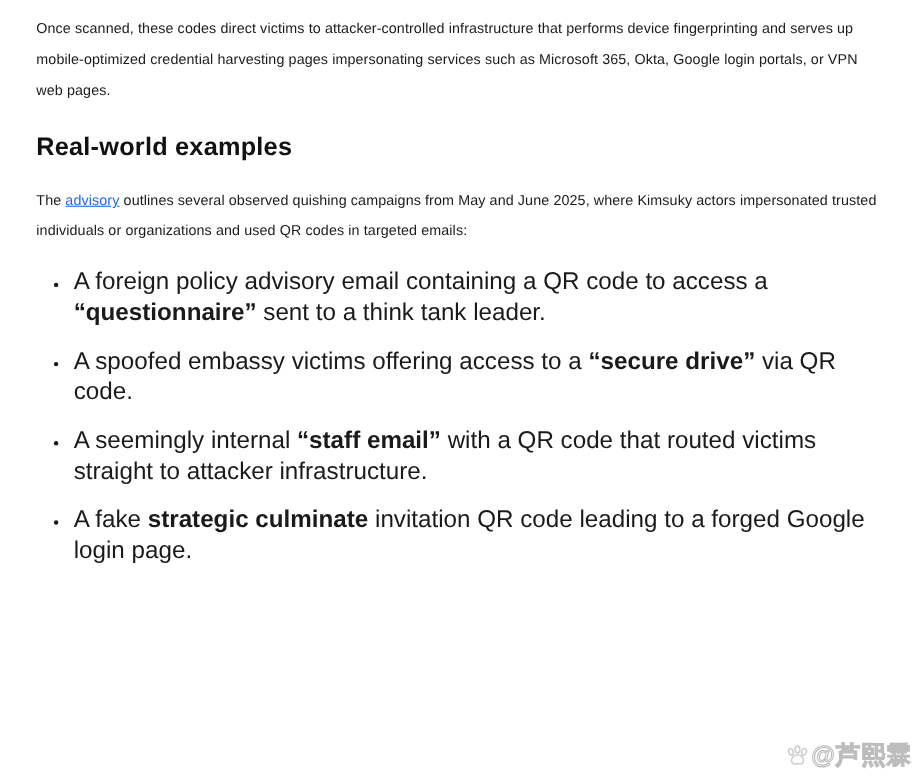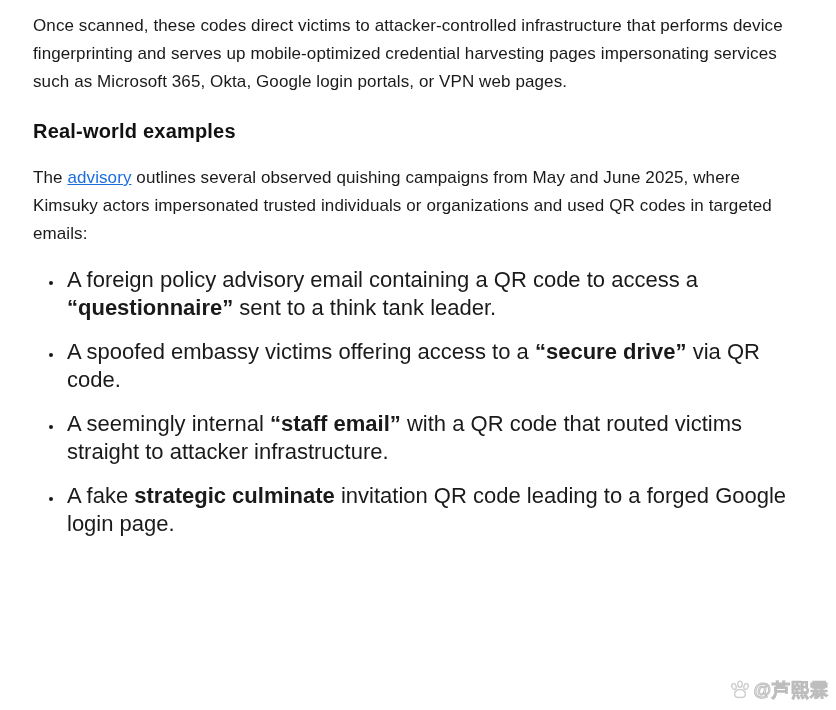--- a/index.html
+++ b/index.html
@@ -12,27 +12,27 @@
     height: 710px;
     overflow: hidden;
     position: relative;
     font-family: "Liberation Sans", sans-serif;
     color: #1a1a1a;
   }
   .article {
     padding: 12px 30px 0 33px;
   }
   .para {
-    font-size: 17px;
+    font-size: 13px;
     line-height: 28px;
     margin: 0 0 18px 0;
     letter-spacing: 0.1px;
   }
   .section-heading {
-    font-size: 20px;
+    font-size: 23px;
     font-weight: 700;
     letter-spacing: 0.2px;
     margin: 24px 0 21px 0;
     color: #111111;
   }
   .examples-list {
     margin: 0 0 18px 0;
     padding-left: 31px;
     list-style: disc;
   }
@@ -56,21 +56,21 @@
     position: absolute;
     right: 7px;
     bottom: 8px;
     display: flex;
     align-items: center;
     gap: 1px;
     user-select: none;
     pointer-events: none;
   }
   .watermark-text {
-    font-size: 18px;
+    font-size: 22px;
     font-weight: 700;
     color: rgba(255,255,255,0.15);
     -webkit-text-stroke: 1px #bdbdbd;
     letter-spacing: 1px;
   }
   .paw-icon-svg {
     display: block;
     opacity: 0.75;
   }
 </style>

